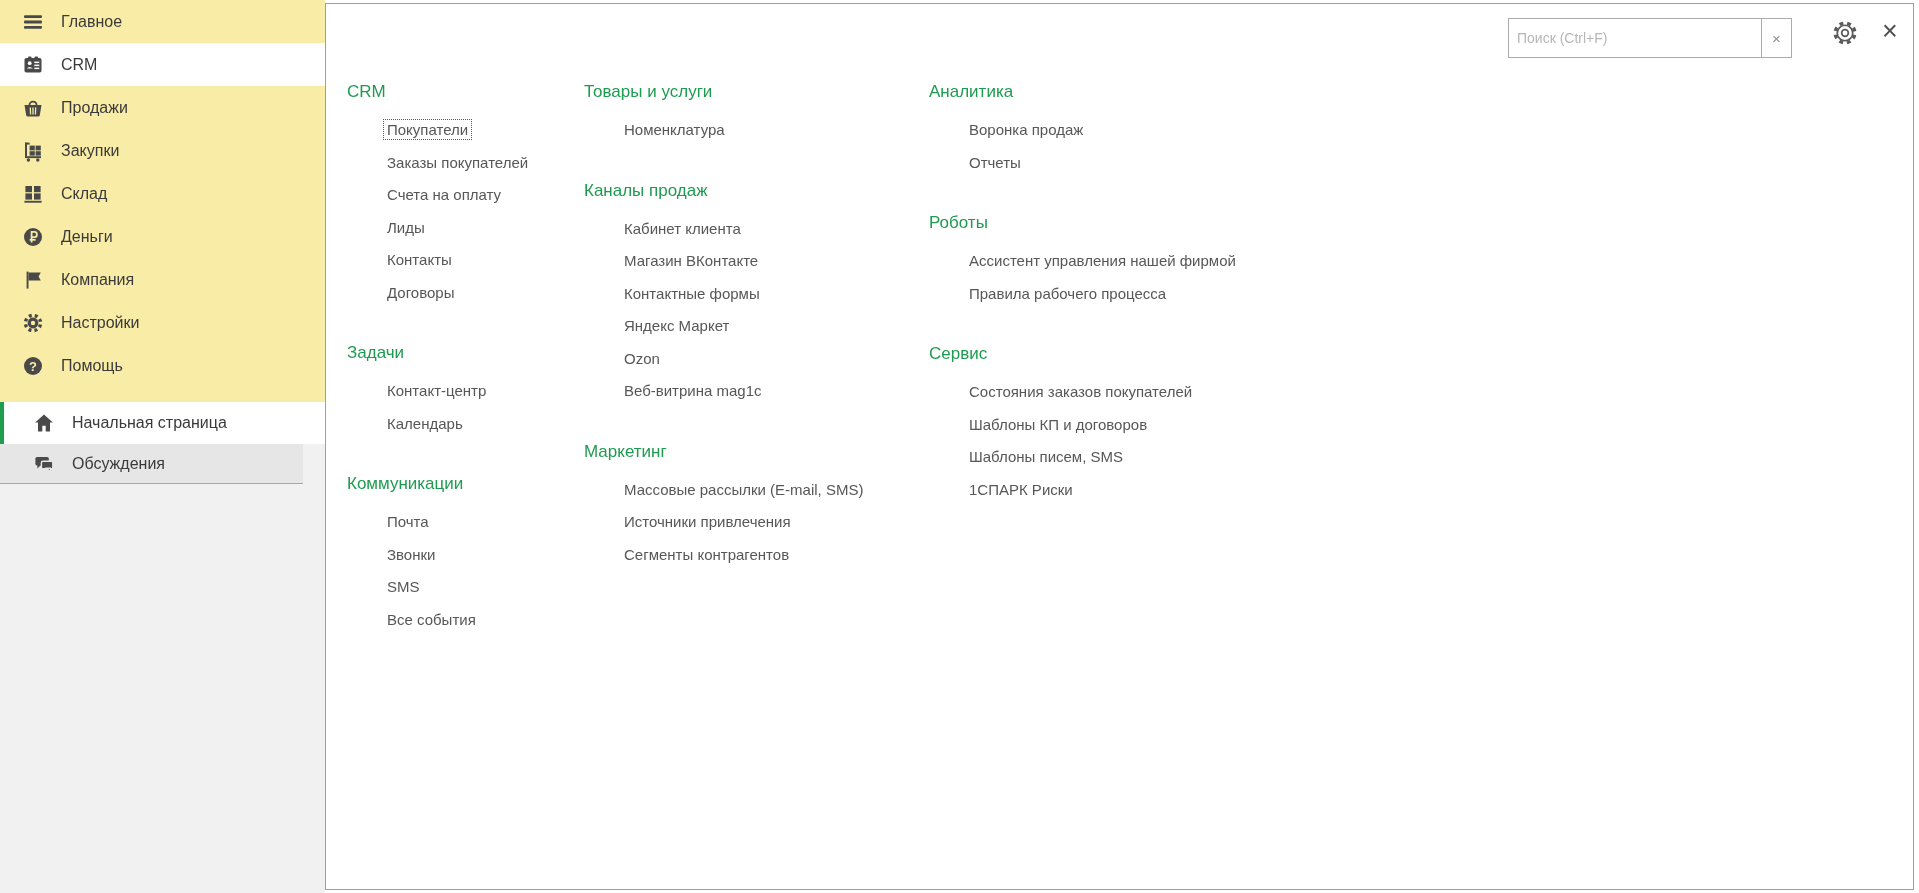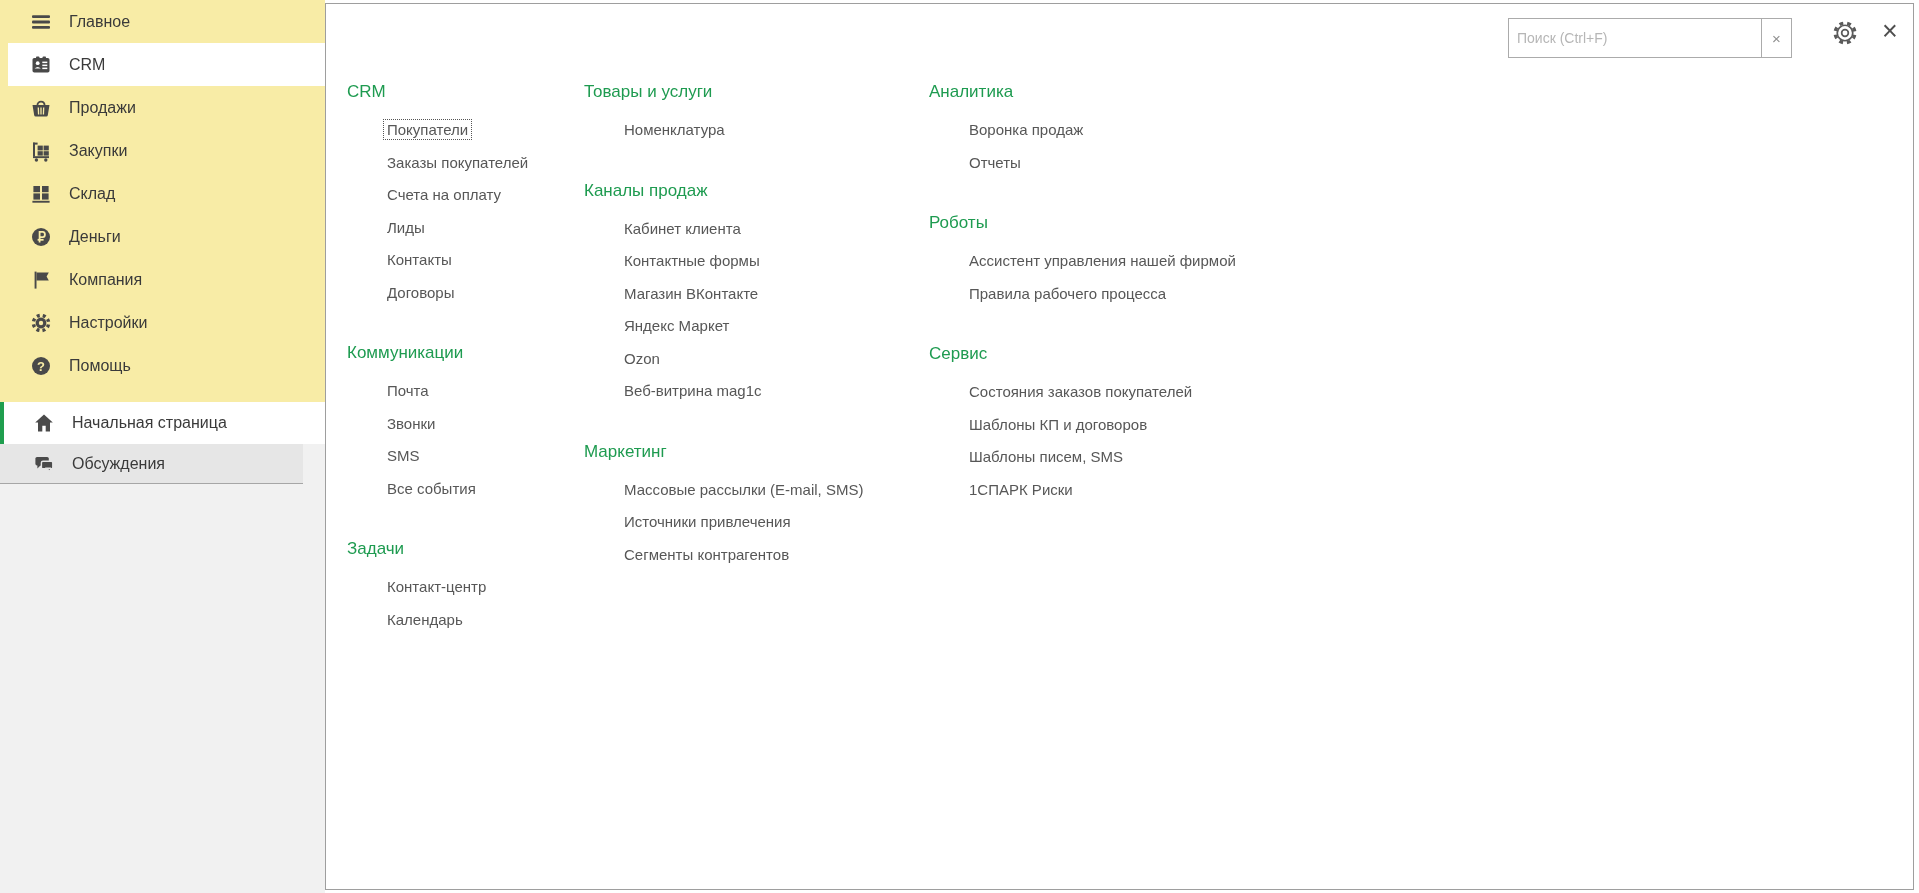--- a/index.html
+++ b/index.html
@@ -5,21 +5,21 @@
   * { box-sizing: border-box; }
   html,body { margin:0; padding:0; }
   body {
     width:1919px; height:893px; position:relative; overflow:hidden;
     background:#ffffff;
     font-family:"Liberation Sans", sans-serif;
   }
 
   
   .sidebar { position:absolute; left:0; top:0; width:325px; height:893px; background:#f1f1f1; }
-  .sidebar-yellow { position:absolute; left:0; top:0; width:325px; height:402px; background:#f8eca6;padding-left:8px; }
+  .sidebar-yellow { position:absolute; left:0; top:0; width:325px; height:402px; background:#f8eca6; }
   .side-item { height:43px; display:flex; align-items:center; padding-left:21px; cursor:pointer; }
   .side-item .ico { width:24px; height:24px; margin-right:16px; flex:0 0 24px; }
   .side-item .lbl { font-size:16px; color:#3a3a3a; white-space:nowrap; }
   .side-item.active { background:#ffffff; }
 
   .home-row {
     position:absolute; left:0; top:402px; width:325px; height:42px; background:#ffffff;
     border-left:4px solid #1f9e4e; display:flex; align-items:center; padding-left:28px; cursor:pointer;
   }
   .home-row .ico { width:24px; height:24px; margin-right:16px; }
@@ -253,50 +253,50 @@
       <ul>
         <li><span class="focus">Покупатели</span></li>
         <li>Заказы покупателей</li>
         <li>Счета на оплату</li>
         <li>Лиды</li>
         <li>Контакты</li>
         <li>Договоры</li>
       </ul>
     </div>
     <div class="section">
+      <h2>Задачи</h2>
+      <ul>
+        <li>Контакт-центр</li>
+        <li>Календарь</li>
+      </ul>
+    </div>
+    <div class="section">
       <h2>Коммуникации</h2>
       <ul>
         <li>Почта</li>
         <li>Звонки</li>
         <li>SMS</li>
         <li>Все события</li>
       </ul>
     </div>
-    <div class="section">
-      <h2>Задачи</h2>
-      <ul>
-        <li>Контакт-центр</li>
-        <li>Календарь</li>
-      </ul>
-    </div>
   </div>
 
   <div class="col col-2">
     <div class="section">
       <h2>Товары и услуги</h2>
       <ul>
         <li>Номенклатура</li>
       </ul>
     </div>
     <div class="section">
       <h2>Каналы продаж</h2>
       <ul>
         <li>Кабинет клиента</li>
+        <li>Магазин ВКонтакте</li>
         <li>Контактные формы</li>
-        <li>Магазин ВКонтакте</li>
         <li>Яндекс Маркет</li>
         <li>Ozon</li>
         <li>Веб-витрина mag1c</li>
       </ul>
     </div>
     <div class="section">
       <h2>Маркетинг</h2>
       <ul>
         <li>Массовые рассылки (E-mail, SMS)</li>
         <li>Источники привлечения</li>

